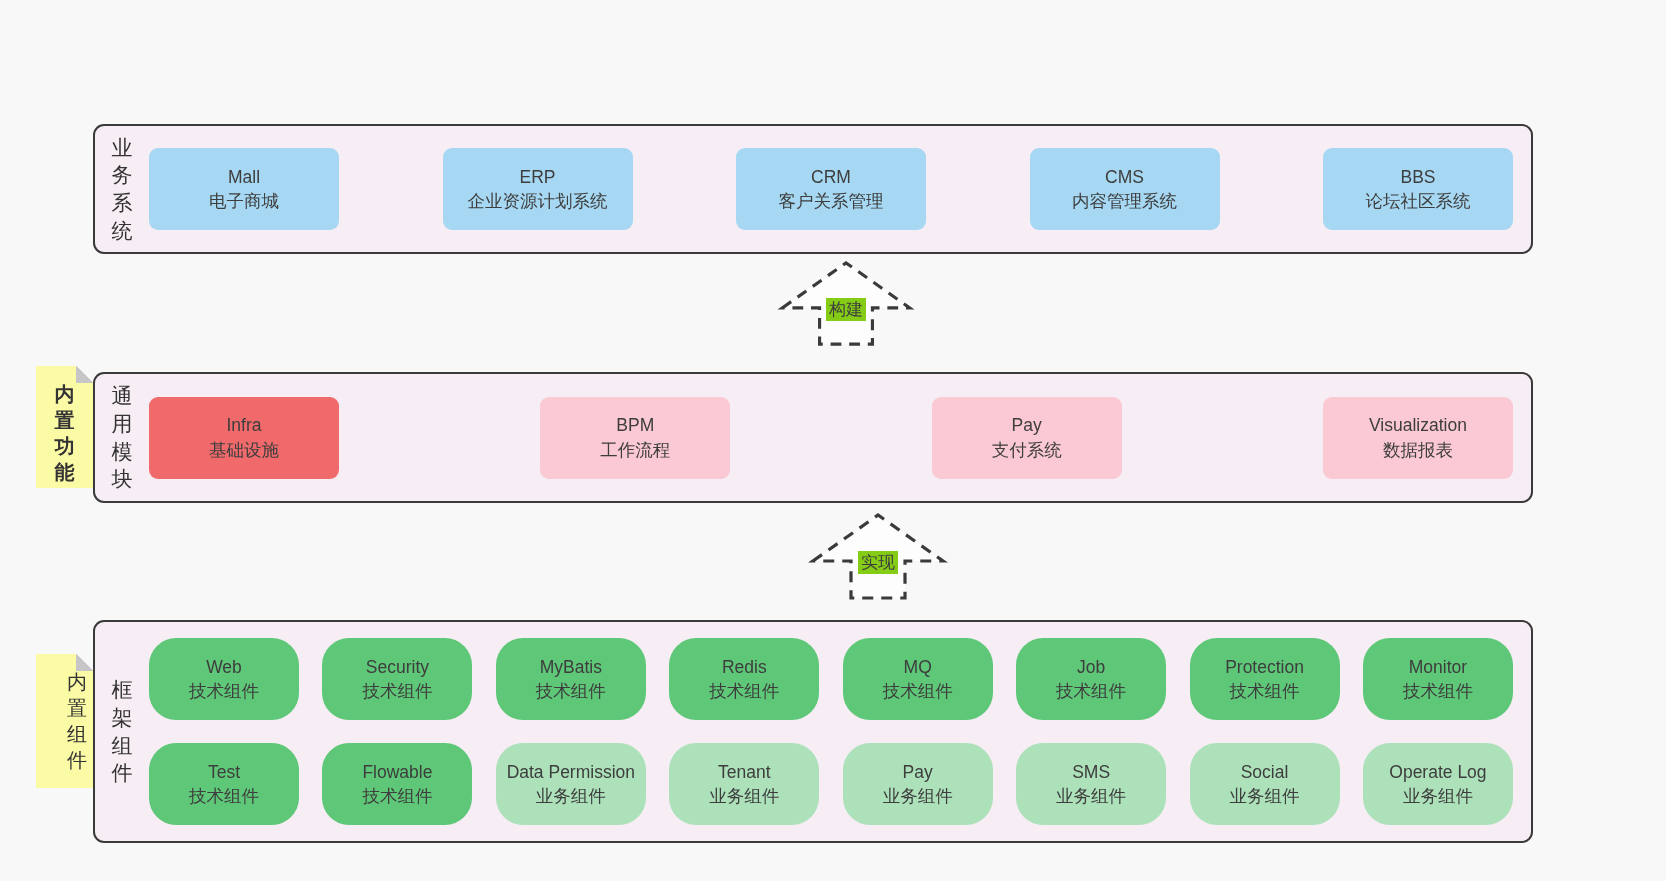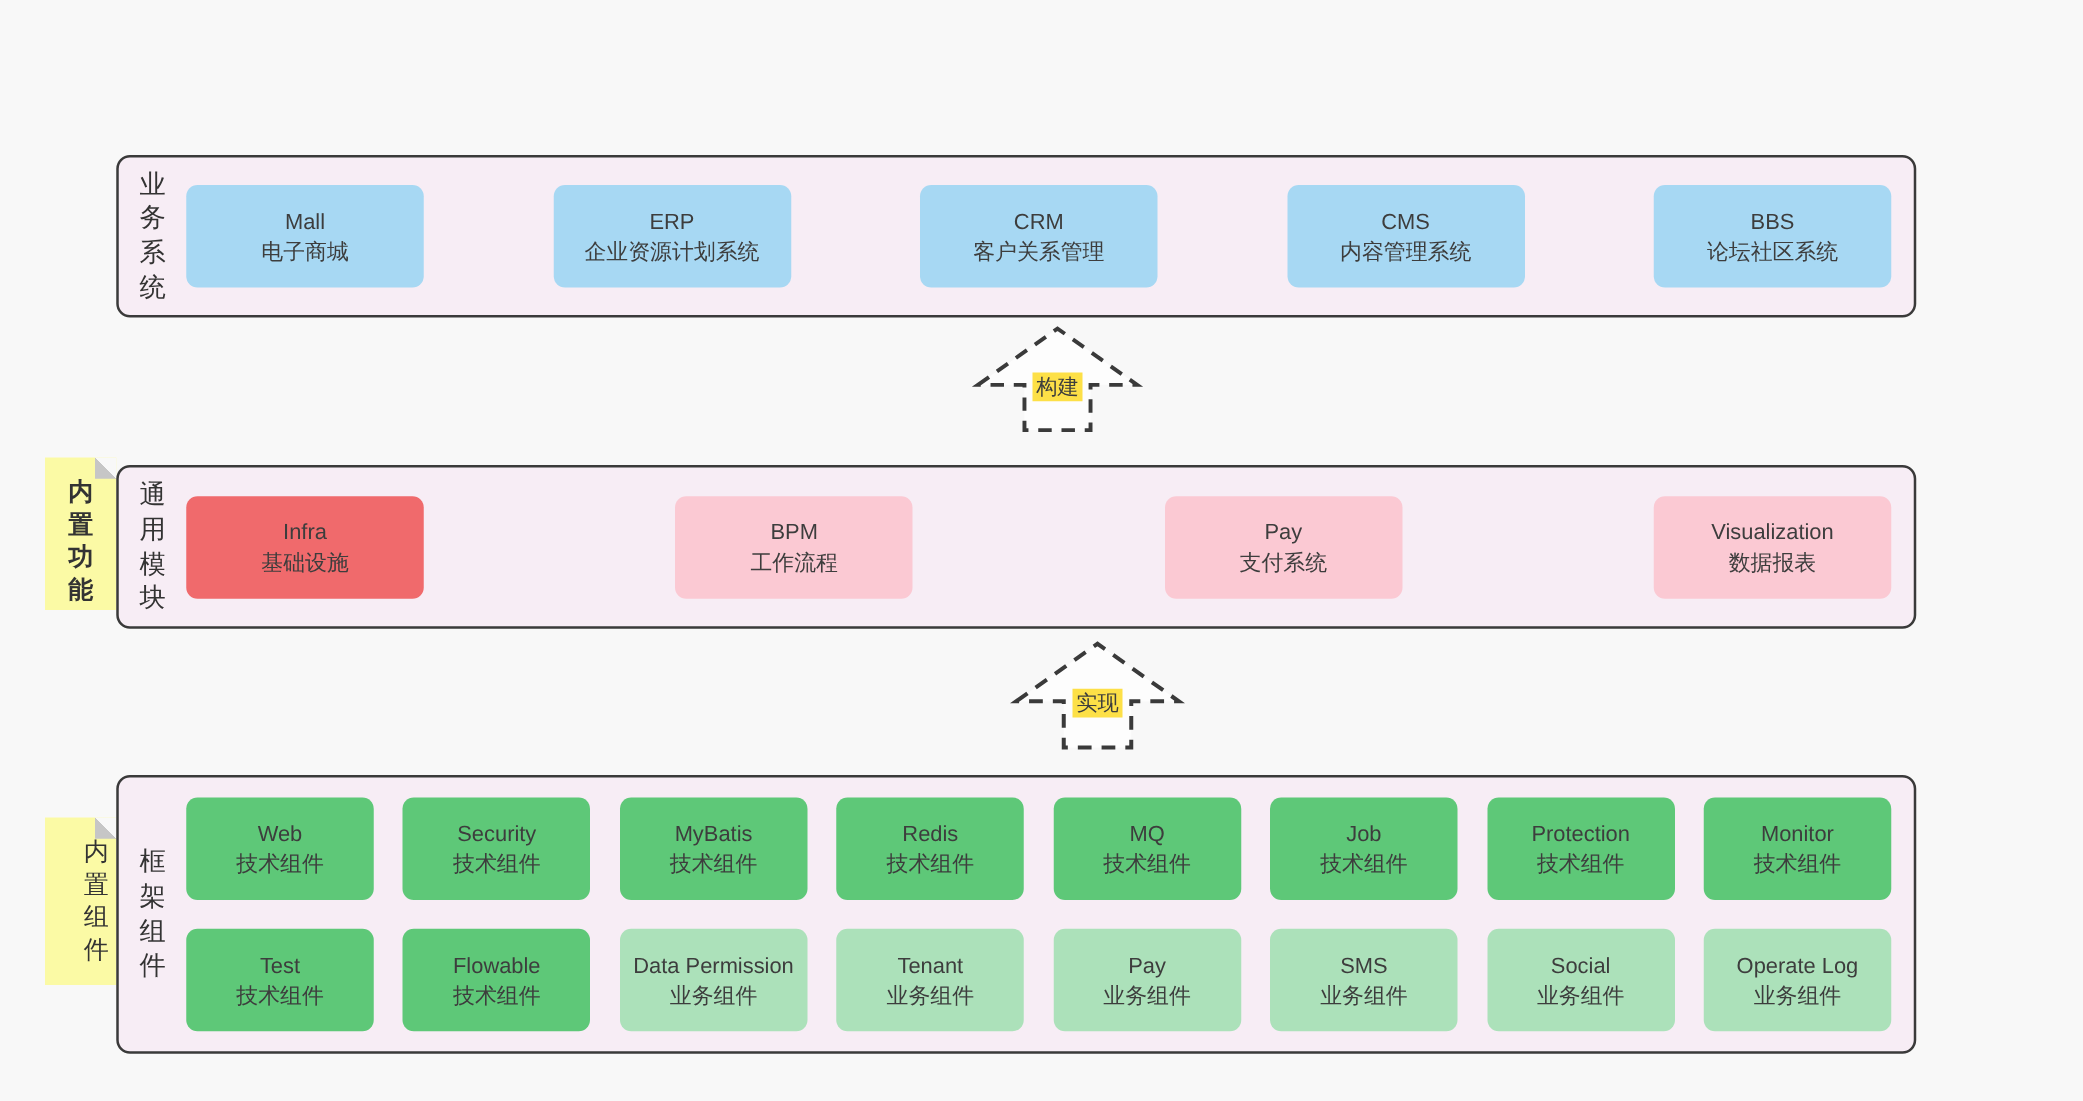--- a/index.html
+++ b/index.html
@@ -48,21 +48,21 @@
   .box {
     height:82px;
     border-radius:9px;
     display:flex; flex-direction:column;
     align-items:center; justify-content:center;
     text-align:center;
     font-size:17.5px; line-height:1.4;
     padding:0 8px; box-sizing:border-box;
   }
   .w6 { flex:0 0 190px; }
-  .w8 { flex:0 0 150px; }
+  .w8 { flex:0 0 150px;border-radius:27px; }
   .blue   { background:#a7d8f3; }
   .red    { background:#f06a6c; }
   .pink   { background:#fbc9d3; }
   .green  { background:#5ec878; }
   .lgreen { background:#ace1ba; }
 
   
   .note {
     position:absolute; left:36px; width:57px;
     background:#fbfaa5;
@@ -80,21 +80,21 @@
   .note .vtext { font-size:20px; margin-top:15px; line-height:1.3; color:#333; }
 
   
   .arrow { position:absolute; width:140px; z-index:2; }
   #arrow-build     { left:776px; top:256px; height:92px; }
   #arrow-implement { left:808px; top:508px; height:94px; }
   .arrow svg { display:block; width:100%; height:100%; }
   .arrow-label {
     position:absolute; left:50%; top:46%;
     transform:translateX(-50%);
-    background:#fde047;
+    background:#84cc16;
     font-size:17px; color:#3d3d3d;
     padding:0 3px; white-space:nowrap;
   }
 </style>
 </head>
 <body>
 
 <div class="band" id="band-business">
   <div class="band-label">
     <div class="vtext">业务系统</div>

